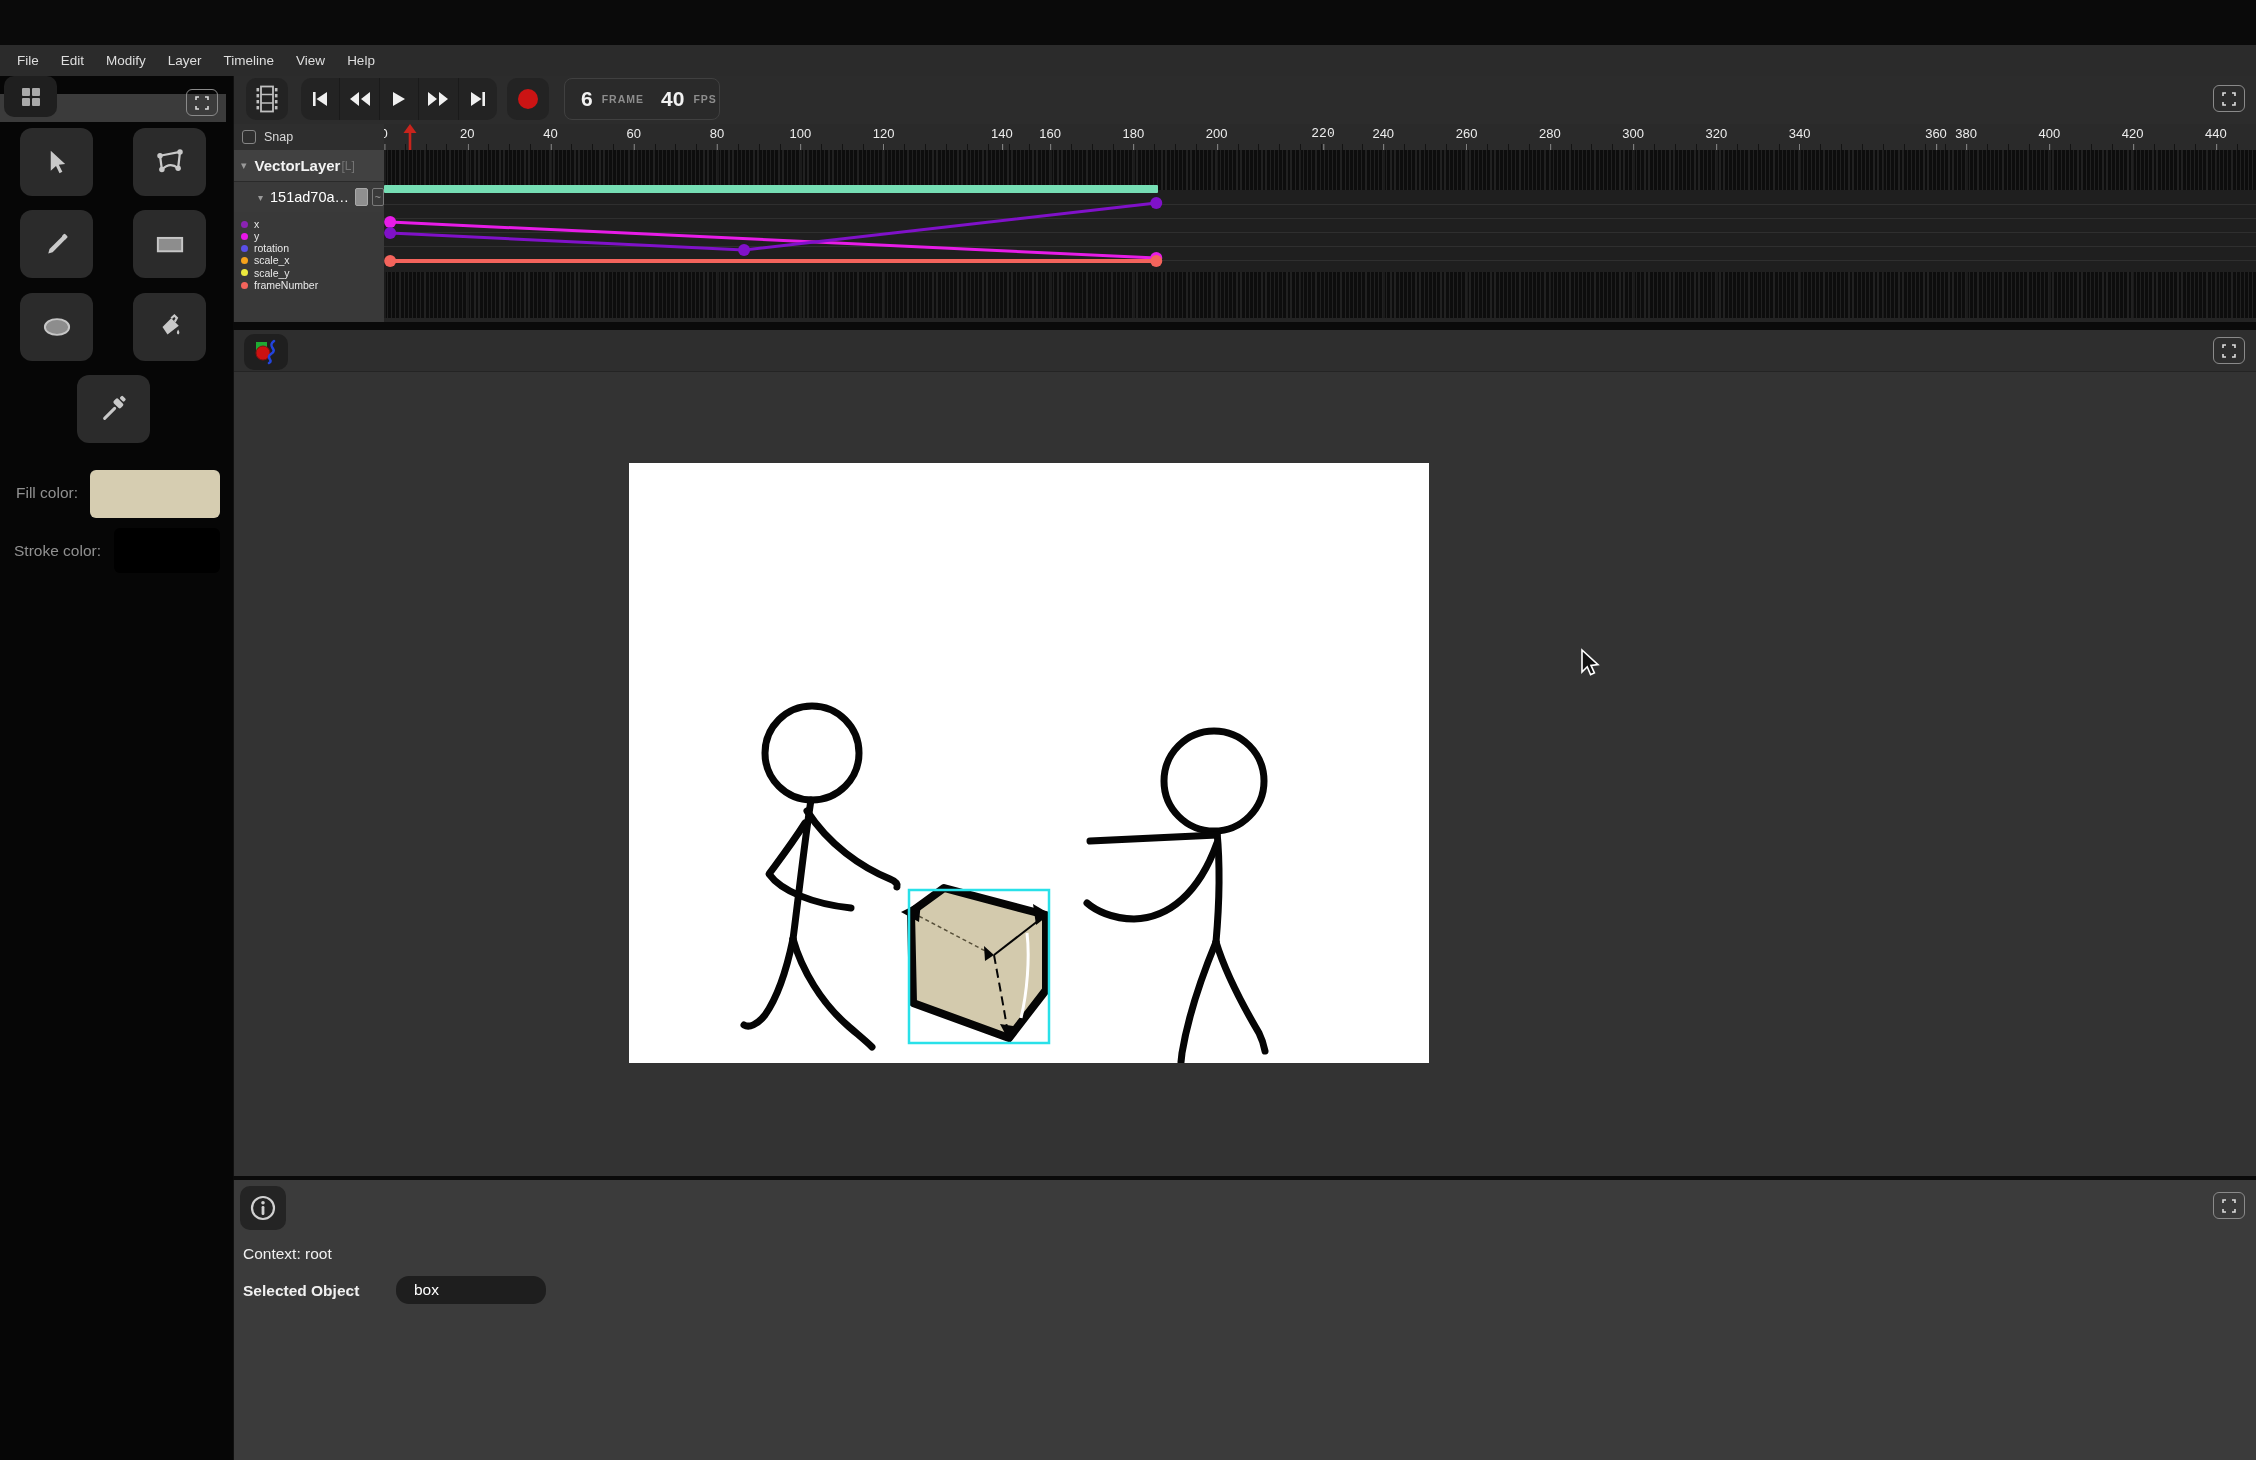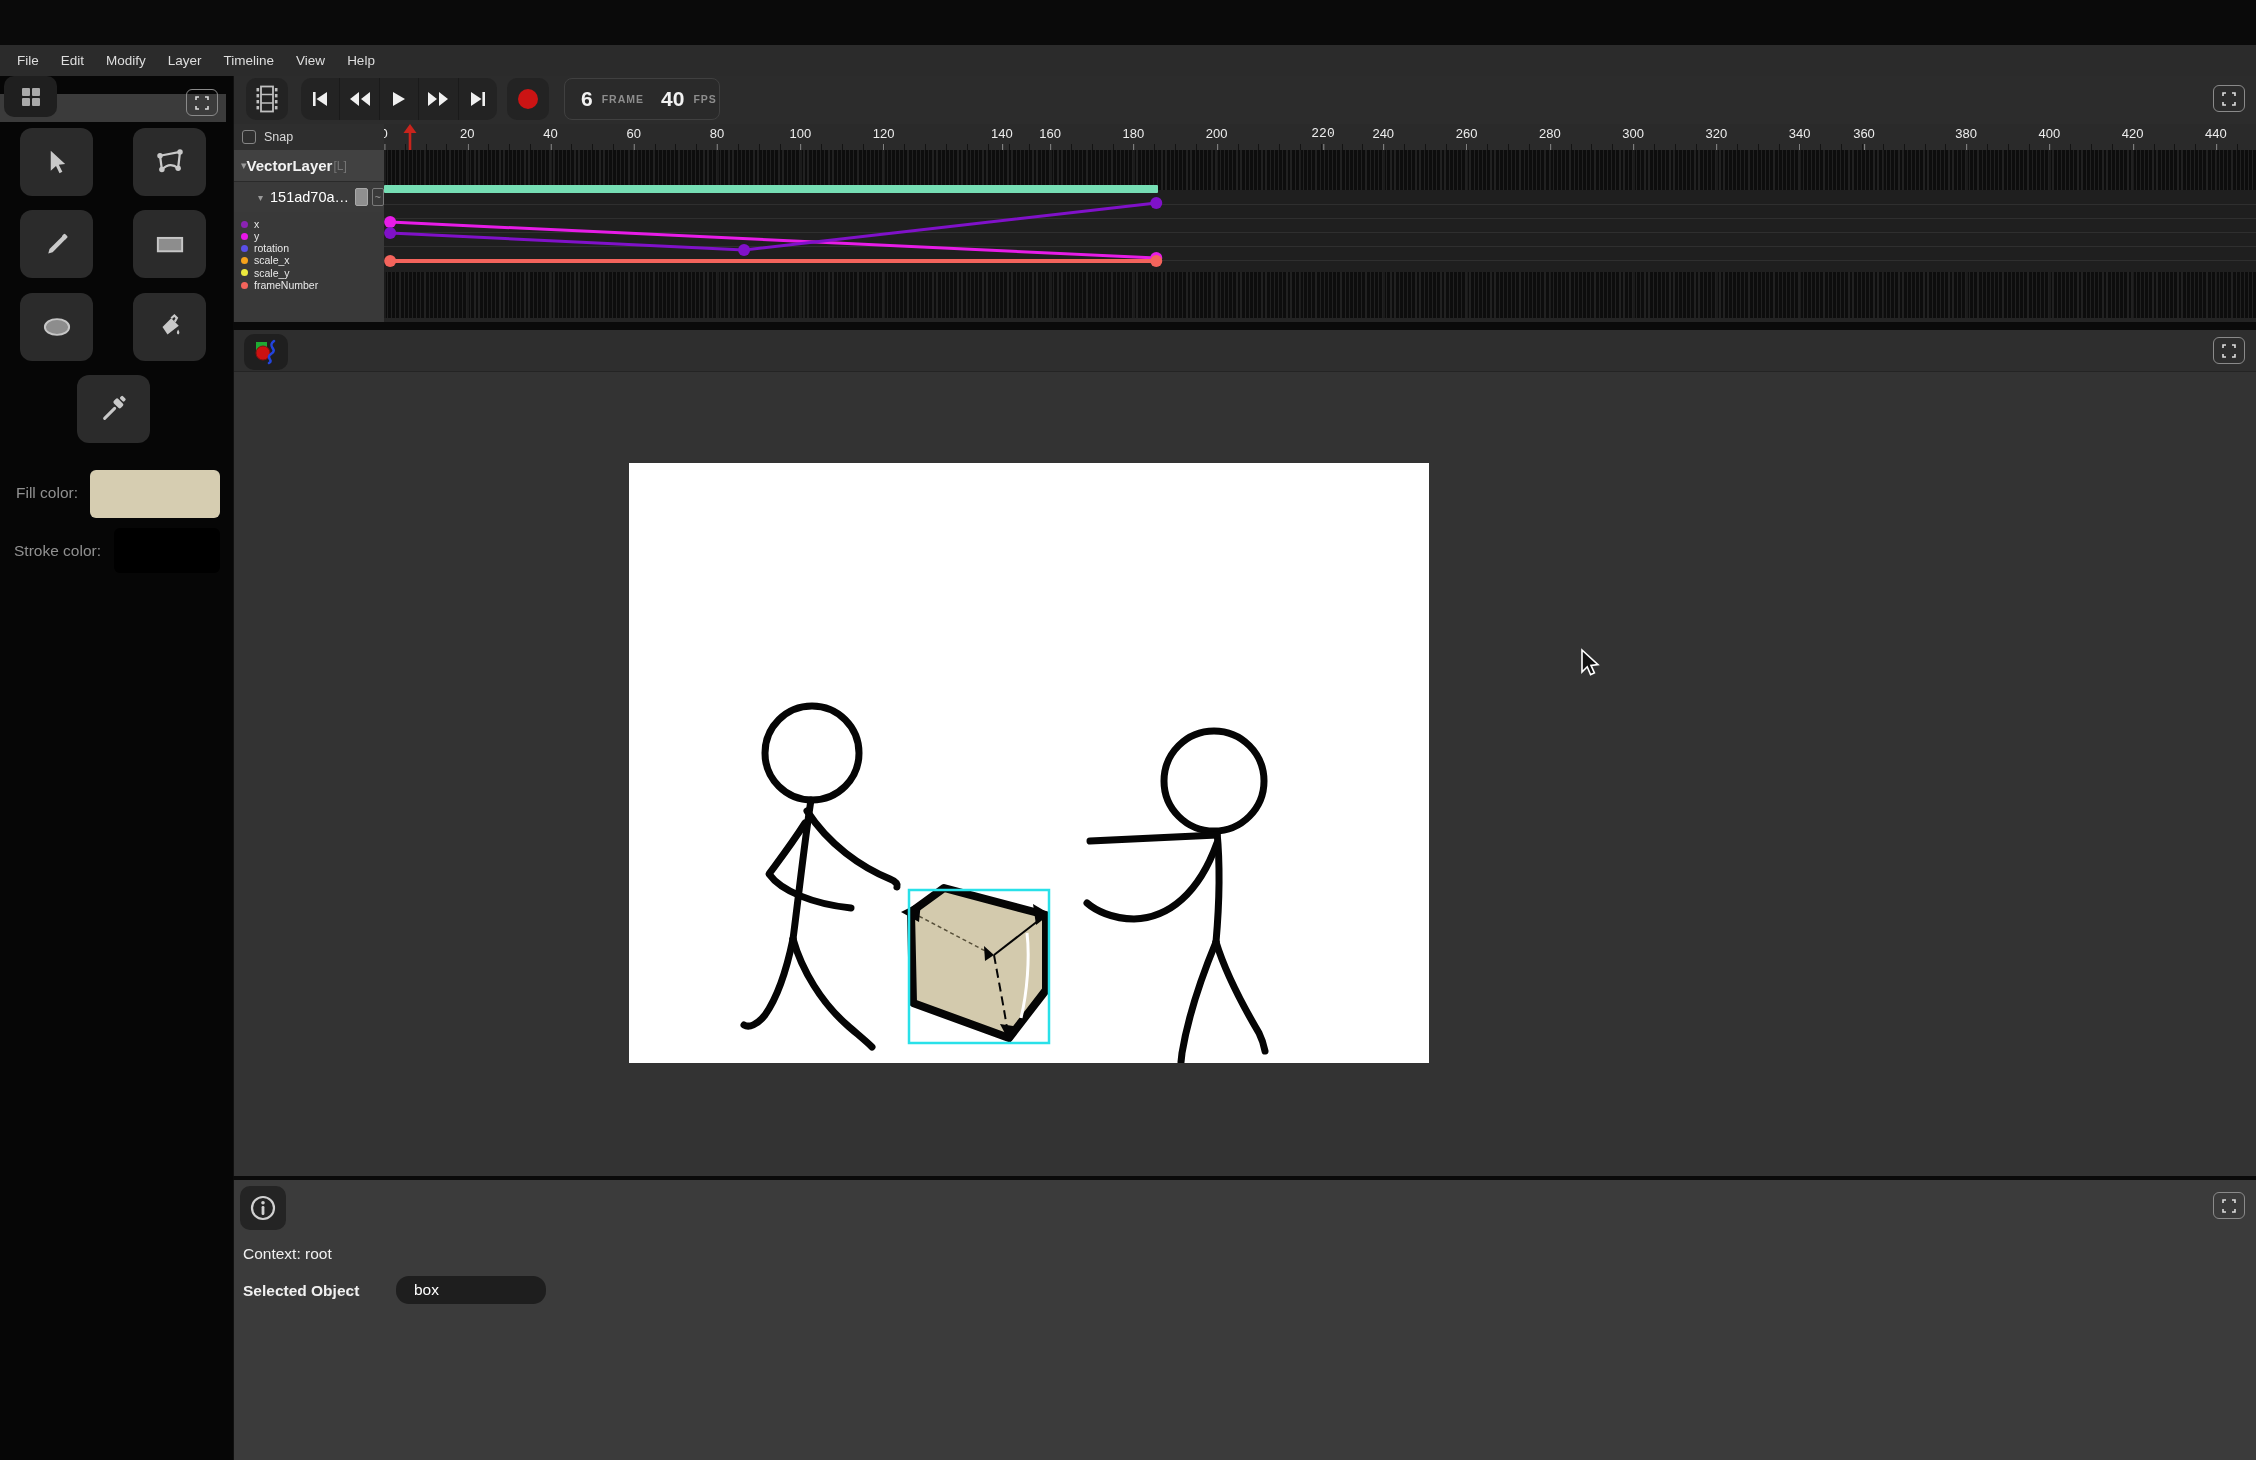--- a/index.html
+++ b/index.html
@@ -249,35 +249,35 @@
         <span class="ruler-label" style="left: 666.176px;">160</span>
         <span class="ruler-label" style="left: 749.448px;">180</span>
         <span class="ruler-label" style="left: 832.72px;">200</span>
         <span class="ruler-label" style="left: 939px; font-family: Liberation Mono, monospace;">220</span>
         <span class="ruler-label" style="left: 999.264px;">240</span>
         <span class="ruler-label" style="left: 1082.54px;">260</span>
         <span class="ruler-label" style="left: 1165.81px;">280</span>
         <span class="ruler-label" style="left: 1249.08px;">300</span>
         <span class="ruler-label" style="left: 1332.35px;">320</span>
         <span class="ruler-label" style="left: 1415.62px;">340</span>
-        <span class="ruler-label" style="left: 1480px;">360</span>
+        <span class="ruler-label" style="left: 1552px;">360</span>
         <span class="ruler-label" style="left: 1582.17px;">380</span>
         <span class="ruler-label" style="left: 1665.44px;">400</span>
         <span class="ruler-label" style="left: 1748.71px;">420</span>
         <span class="ruler-label" style="left: 1831.98px;">440</span>
       </div>
     <svg id="playhead" class="abs" viewBox="0 0 14 26" style="left: 168.982px;">
       <polygon points="7,0 13.5,9 0.5,9" fill="#c8241c"></polygon>
       <rect x="5.7" y="8" width="2.6" height="18" fill="#c8241c"></rect>
     </svg>
 
     <div id="layerscol" class="abs">
       <div id="layerrow" class="abs">
         <span class="tri" style="margin-left:7px;">▾</span>
-        <span style="color:#f2f2f2; font-size:15px; font-weight:bold; ">VectorLayer</span>
+        <span style="color:#f2f2f2; font-size:15px; font-weight:bold; margin-left:8px;">VectorLayer</span>
         <span style="color:#757575; font-size:12px; margin-left:1px;">[L]</span>
       </div>
       <div id="spriterow" class="abs">
         <span class="tri" style="margin-left:24px; font-size:10px;">▾</span>
         <span style="color:#ffffff; font-size:14.5px; margin-left:7px;">151ad70a…</span>
         <span style="width:18px; height:18px; background:#8f8f8f; border:1px solid #a8a8a8; border-radius:2px; margin-left:6px;"></span>
         <span style="width:18px; height:18px; border:1px solid #7a7a7a; border-radius:2px; margin-left:4px; color:#9a9a9a; font-size:11px; text-align:center; line-height:16px;">~</span>
       </div>
       <div class="abs" style="left:0; top:68px; width:150px;">
           <div class="prop-row">

